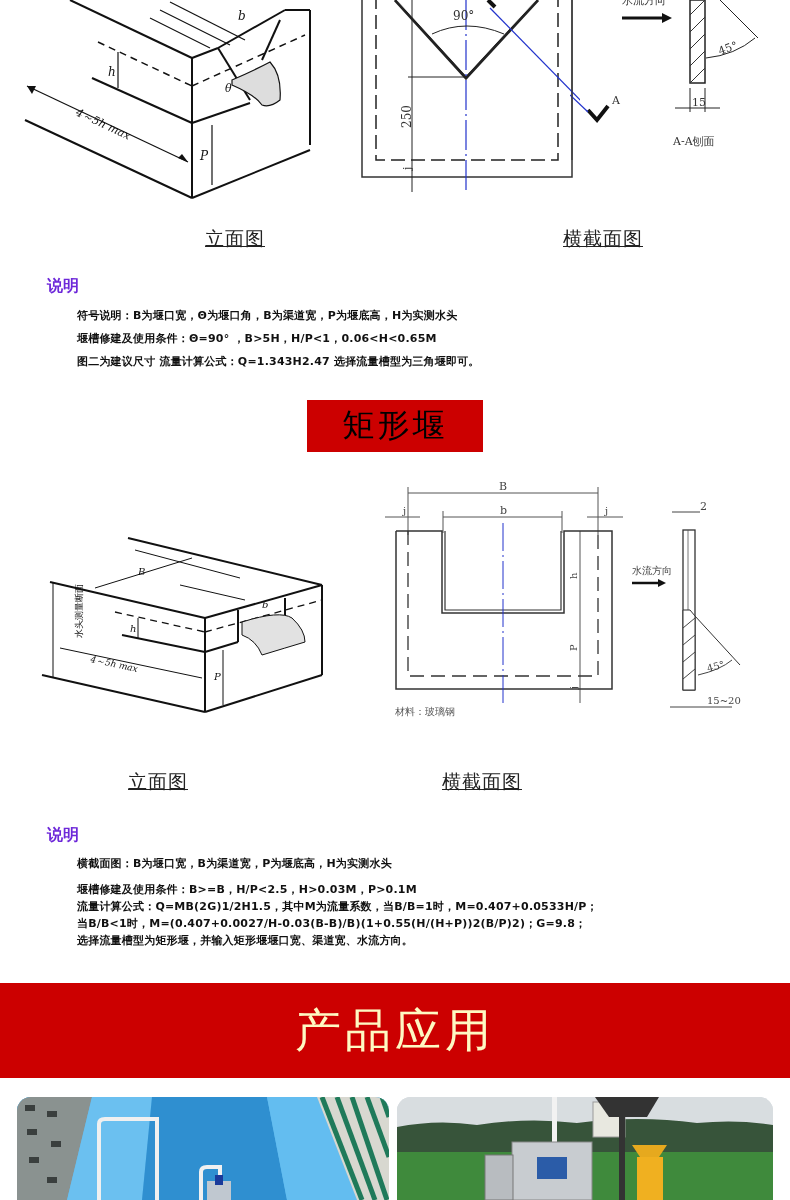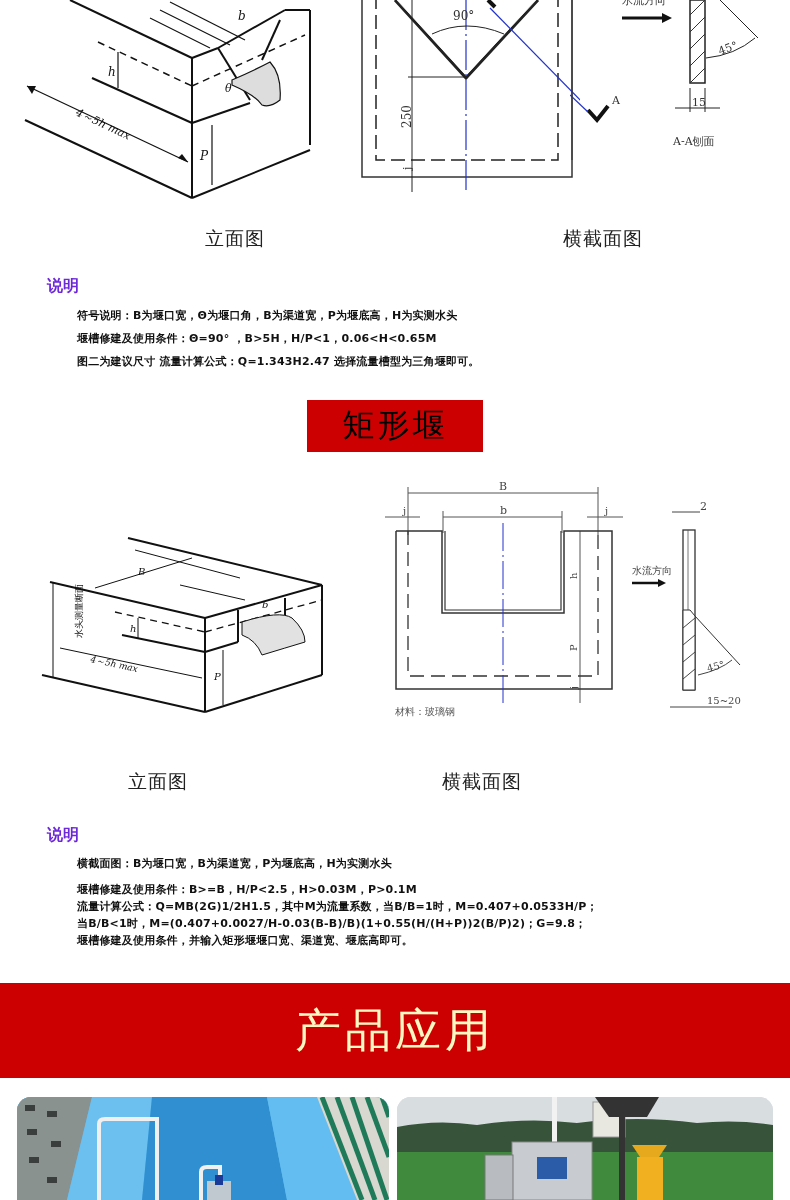--- a/index.html
+++ b/index.html
@@ -1,20 +1,20 @@
 <!DOCTYPE html>
 <html><head>
 <meta charset="utf-8">
 <style>
   * { box-sizing: border-box; margin: 0; padding: 0; }
   html, body { width: 790px; height: 1200px; overflow: hidden; background: #ffffff; }
   body { font-family: "DejaVu Sans", "Liberation Sans", sans-serif; color: #111; position: relative; }
   .abs { position: absolute; }
   svg text { font-family: "DejaVu Serif", "Liberation Serif", serif; }
-  .fig-label { font-size: 19px; color: #222; font-family: "DejaVu Sans", sans-serif; letter-spacing: 1px; }
+  .fig-label { font-size: 19px; color: #222; font-family: "DejaVu Sans", sans-serif; letter-spacing: 1px; text-decoration: underline; }
   .notes-title { font-size: 16px; font-weight: bold; color: #6d28d9; }
   .note-line { font-size: 11px; color: #111; white-space: nowrap; font-weight: bold; letter-spacing: 0.2px; }
   .red-tag { background: #cc0000; color: #000000; display: flex; align-items: center; justify-content: center; }
   .red-band { background: #cc0000; color: #fef9c3; display: flex; align-items: center; justify-content: center; }
   .photo { border-radius: 14px 14px 0 0; overflow: hidden; }
 </style>
 </head>
 <body>
 
 <div class="abs" style="left:0;top:0;width:340px;height:210px;">
@@ -207,21 +207,21 @@
 </div>
 
 <div class="abs fig-label" style="left:128px;top:769px;">立面图</div>
 <div class="abs fig-label" style="left:442px;top:769px;">横截面图</div>
 
 <div class="abs notes-title" style="left:47px;top:825px;">说明</div>
 <div class="abs note-line" style="left:77px;top:856px;">横截面图：B为堰口宽，B为渠道宽，P为堰底高，H为实测水头</div>
 <div class="abs note-line" style="left:77px;top:882px;">堰槽修建及使用条件：B&gt;=B，H/P&lt;2.5，H&gt;0.03M，P&gt;0.1M</div>
 <div class="abs note-line" style="left:77px;top:899px;">流量计算公式：Q=MB(2G)1/2H1.5，其中M为流量系数，当B/B=1时，M=0.407+0.0533H/P；</div>
 <div class="abs note-line" style="left:77px;top:916px;">当B/B&lt;1时，M=(0.407+0.0027/H-0.03(B-B)/B)(1+0.55(H/(H+P))2(B/P)2)；G=9.8；</div>
-<div class="abs note-line" style="left:77px;top:933px;">堰槽修建及使用条件，并输入矩形堰堰口宽、渠道宽、堰底高即可。</div>
+<div class="abs note-line" style="left:77px;top:933px;">选择流量槽型为矩形堰，并输入矩形堰堰口宽、渠道宽、水流方向。</div>
 
 <div class="abs red-band" style="left:0;top:983px;width:790px;height:95px;">
   <span style="font-size:46px;letter-spacing:4px;">产品应用</span>
 </div>
 
 <div class="abs photo" style="left:17px;top:1097px;width:372px;height:103px;background:#5ab4e8;">
   <svg width="372" height="103" viewBox="0 0 372 103">
     <rect x="0" y="0" width="372" height="103" fill="#5fb7ea"></rect>
     <polygon points="0,0 75,0 50,103 0,103" fill="#8a9290"></polygon>
     <g fill="#3a3f3e">

